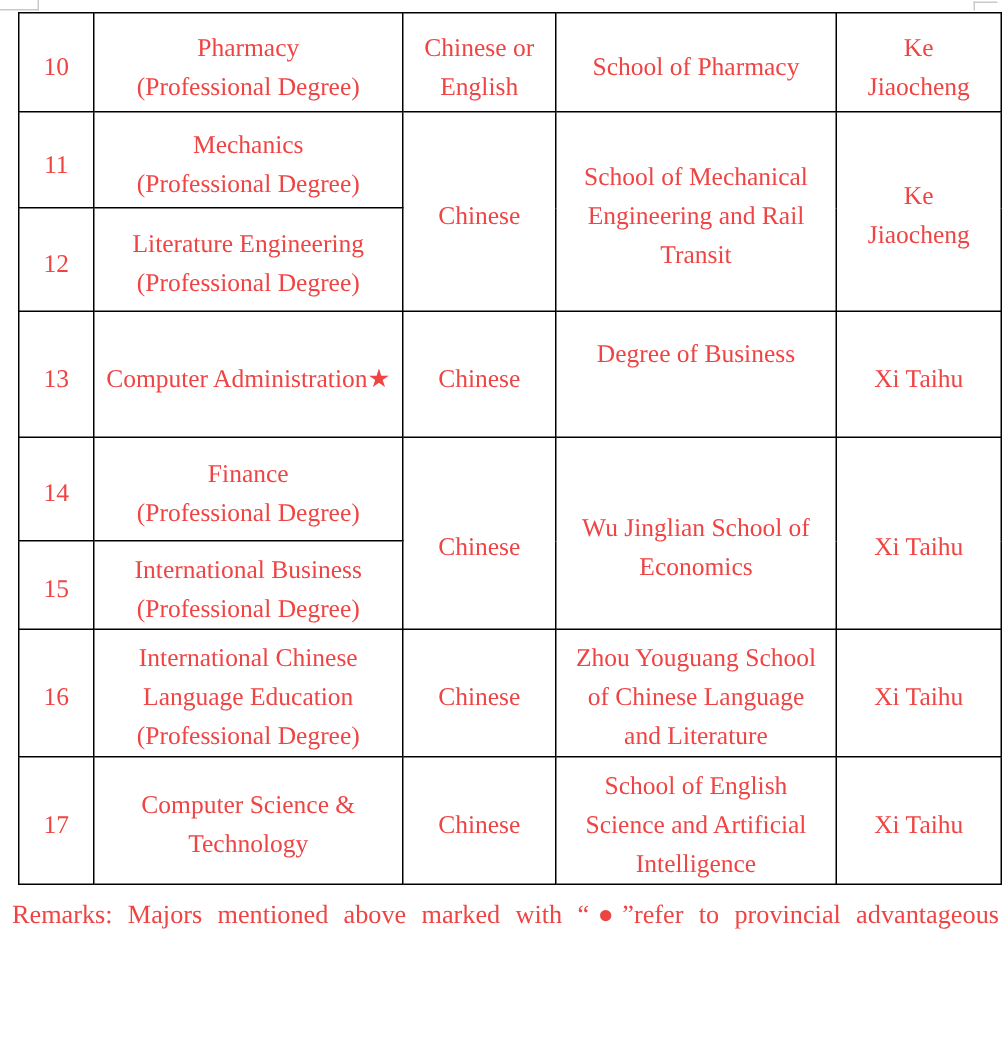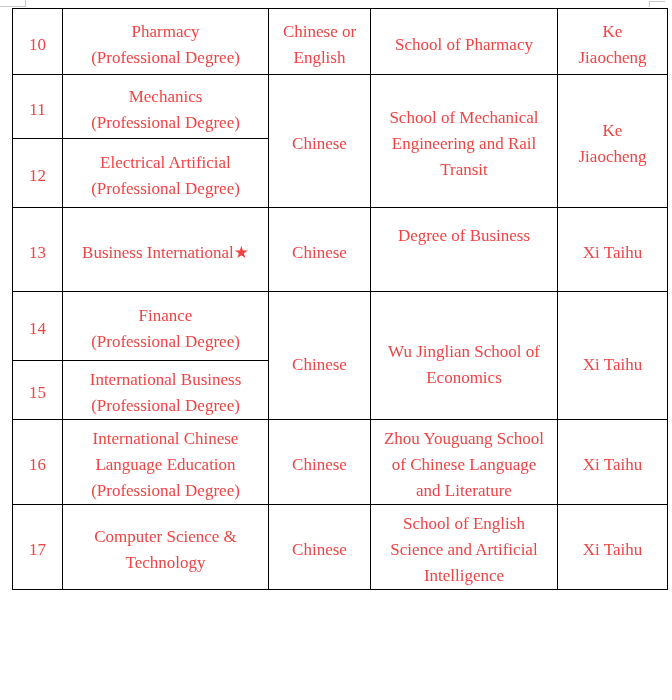--- a/index.html
+++ b/index.html
@@ -83,26 +83,26 @@
 (Professional Degree)</span></td>
         <td rowspan="2"><span class="lines">Chinese</span></td>
         <td rowspan="2"><span class="lines">School of Mechanical
 Engineering and Rail
 Transit</span></td>
         <td rowspan="2"><span class="lines">Ke
 Jiaocheng</span></td>
       </tr>
       <tr style="height:69px">
         <td><span class="lines">12</span></td>
-        <td><span class="lines">Electrical Artificial
+        <td><span class="lines">Literature Engineering
 (Professional Degree)</span></td>
       </tr>
       <tr style="height:84px">
         <td><span class="lines">13</span></td>
-        <td><span class="lines">Business International★</span></td>
+        <td><span class="lines">Computer Administration★</span></td>
         <td><span class="lines">Chinese</span></td>
         <td><span class="lines raise">Degree of Business</span></td>
         <td><span class="lines">Xi Taihu</span></td>
       </tr>
       <tr style="height:69px">
         <td><span class="lines">14</span></td>
         <td><span class="lines">Finance
 (Professional Degree)</span></td>
         <td rowspan="2"><span class="lines lower">Chinese</span></td>
         <td rowspan="2"><span class="lines lower">Wu Jinglian School of
@@ -132,15 +132,16 @@
         <td><span class="lines">Chinese</span></td>
         <td><span class="lines">School of English
 Science and Artificial
 Intelligence</span></td>
         <td><span class="lines">Xi Taihu</span></td>
       </tr>
     </tbody>
   </table>
 
   <div class="remarks">
+    <div class="rline just">Remarks: Majors mentioned above marked with “●”refer to provincial advantageous</div>
   </div>
 
 </div>
 
 </body></html>

